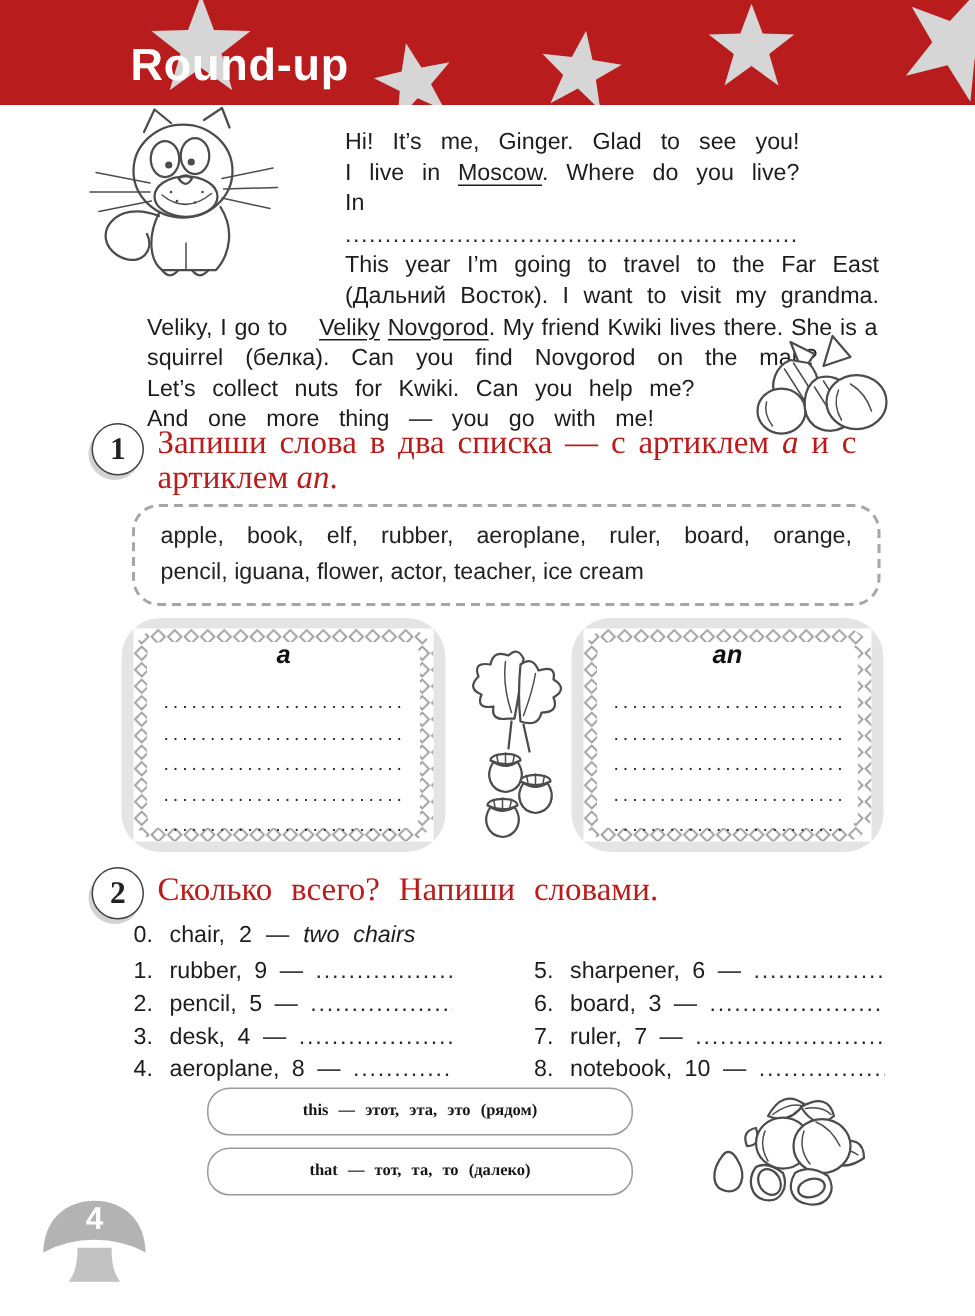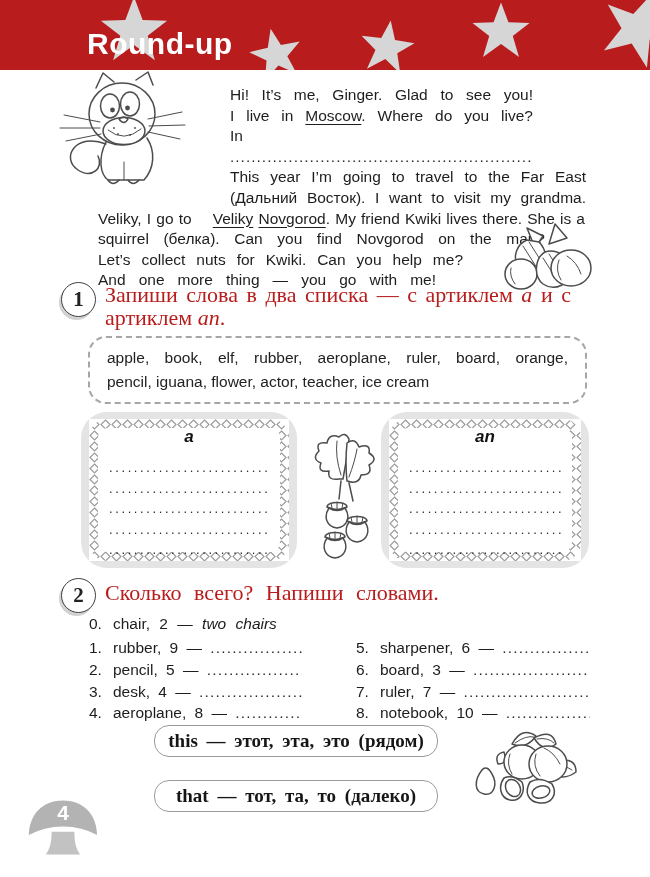--- a/index.html
+++ b/index.html
@@ -62,26 +62,26 @@
   .ex2-example .it{font-style:italic;}
   .exnum{display:inline-block;width:24px;}
   .items{position:absolute;left:89px;top:639px;width:501px;}
   .col{position:absolute;top:0;}
   .colL{left:0;width:213px;}
   .colR{left:267px;width:234px;}
   .item{height:21.8px;white-space:nowrap;overflow:hidden;font-size:15.5px;word-spacing:4px;}
   .item .dotrun2{letter-spacing:1.2px;color:#2a2a2a;}
 
   
-  .defbox{position:absolute;left:154px;width:284px;height:32px;box-sizing:border-box;
+  .defbox{position:absolute;left:138px;width:284px;height:32px;box-sizing:border-box;
         border:1.6px solid #9a9a9a;border-radius:15px;text-align:center;line-height:29px;
-        font-family:"Liberation Serif",serif;font-weight:bold;font-size:19px;
+        font-family:"Liberation Serif",serif;font-weight:bold;font-size:11px;
         word-spacing:4px;color:#161616;background:#fff;white-space:nowrap;}
   .defbox.this{top:725px;}
-  .defbox.that{top:765px;margin-top:15px;}
+  .defbox.that{top:765px;}
   .nuts-bottom{position:absolute;left:460px;top:722px;width:130px;height:90px;}
 
   
   .mushroom{position:absolute;left:26px;top:797px;width:74px;height:62px;}
   .mushroom svg{position:absolute;left:0;top:0;}
   .pagenum{position:absolute;left:0;top:4px;width:74px;text-align:center;
         color:#ffffff;font-weight:bold;font-size:21px;}
 
   svg.line-art path, svg.line-art circle, svg.line-art ellipse, svg.line-art line{
         fill:none;stroke:#4c4c4c;stroke-width:1.5;stroke-linecap:round;stroke-linejoin:round;}

